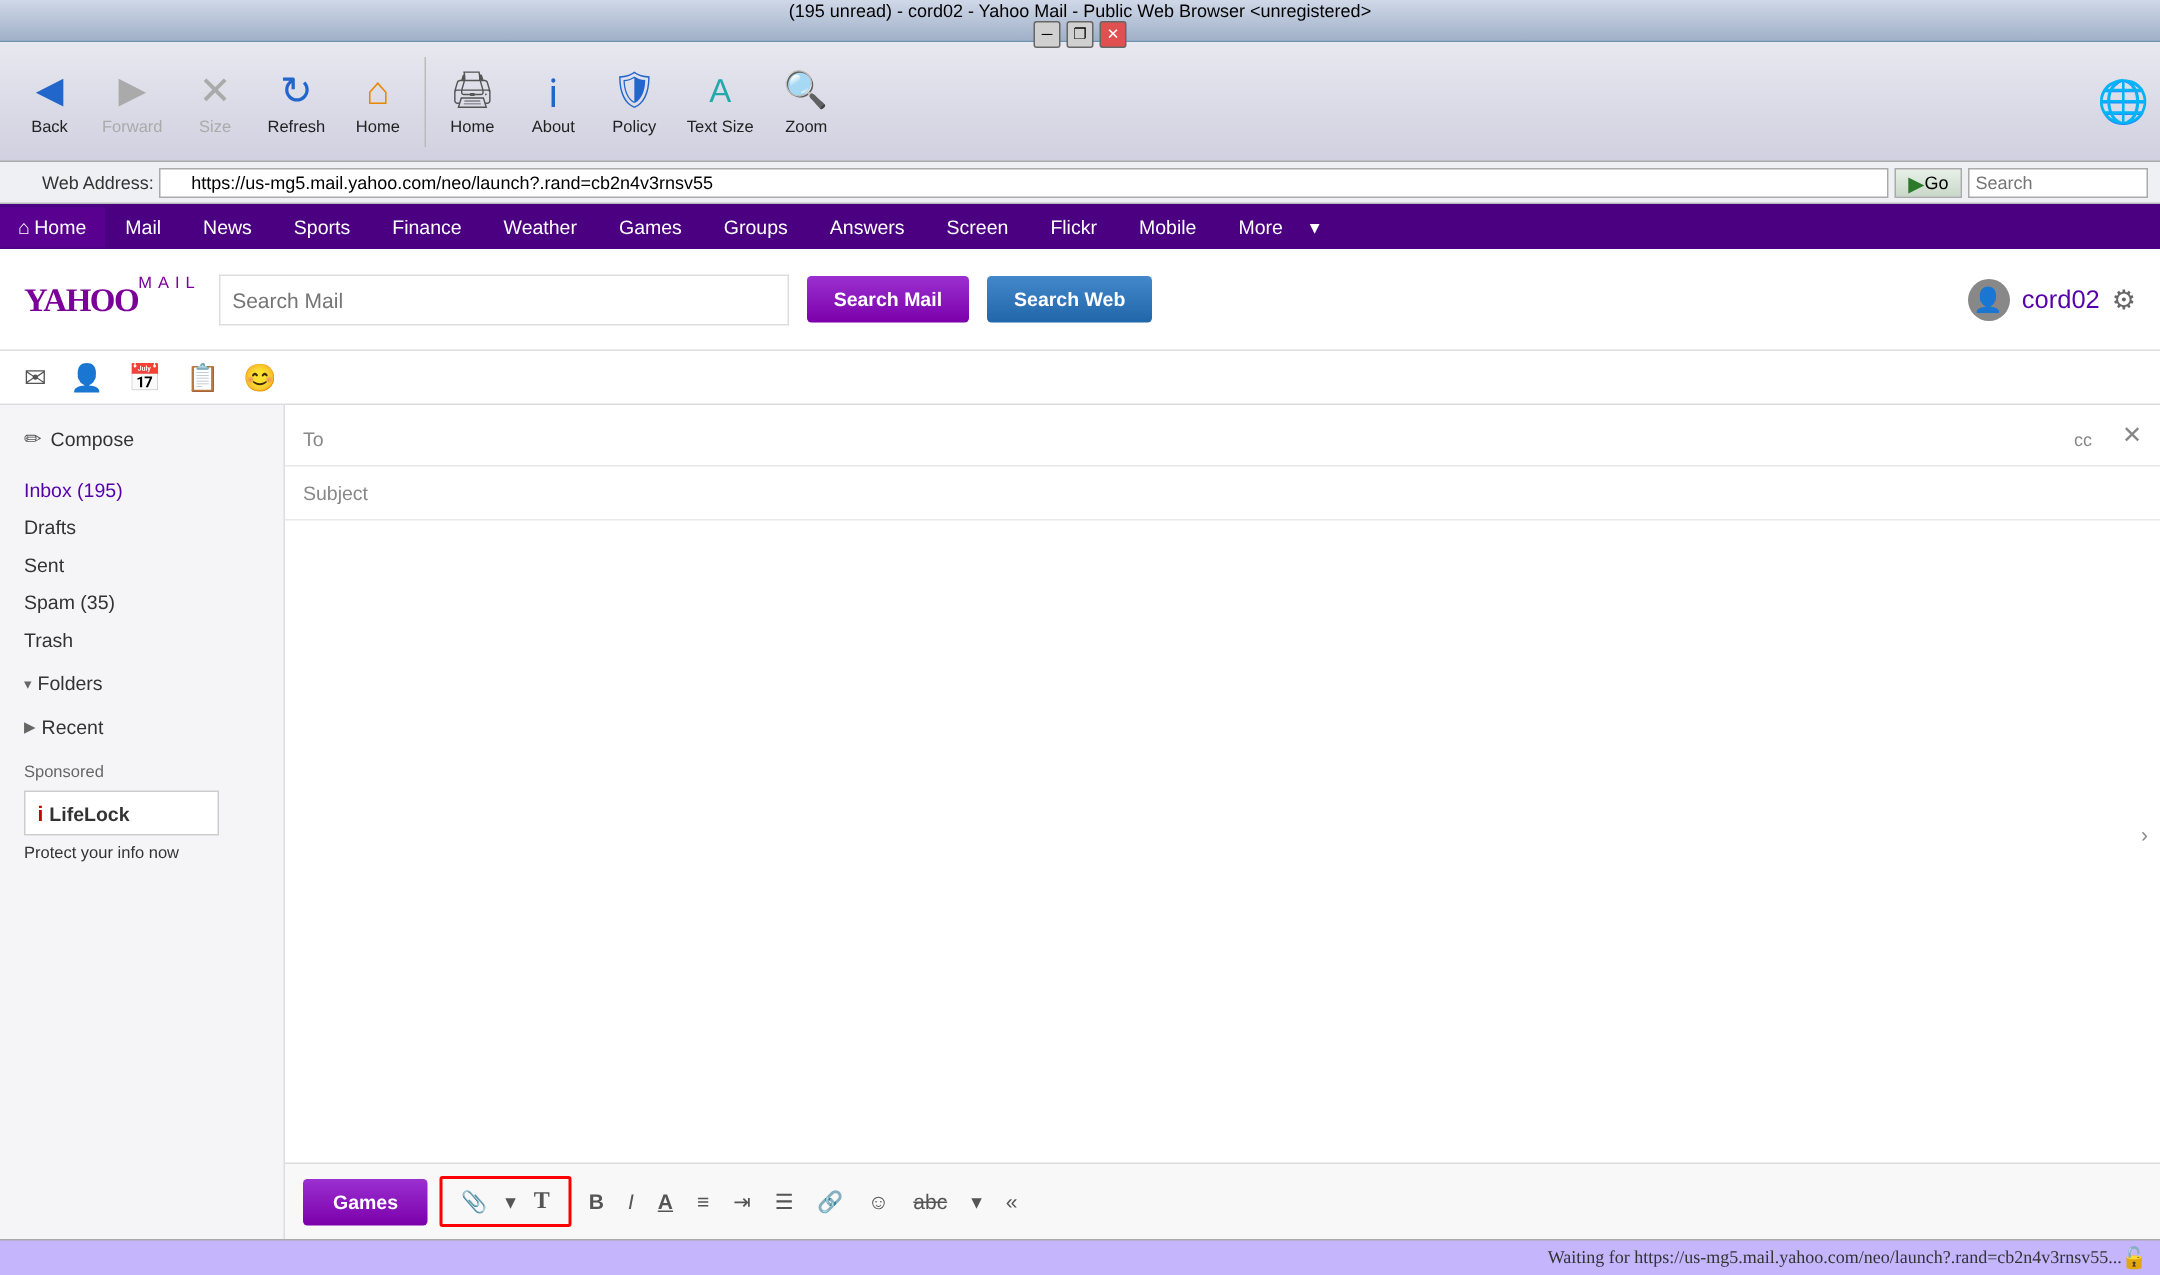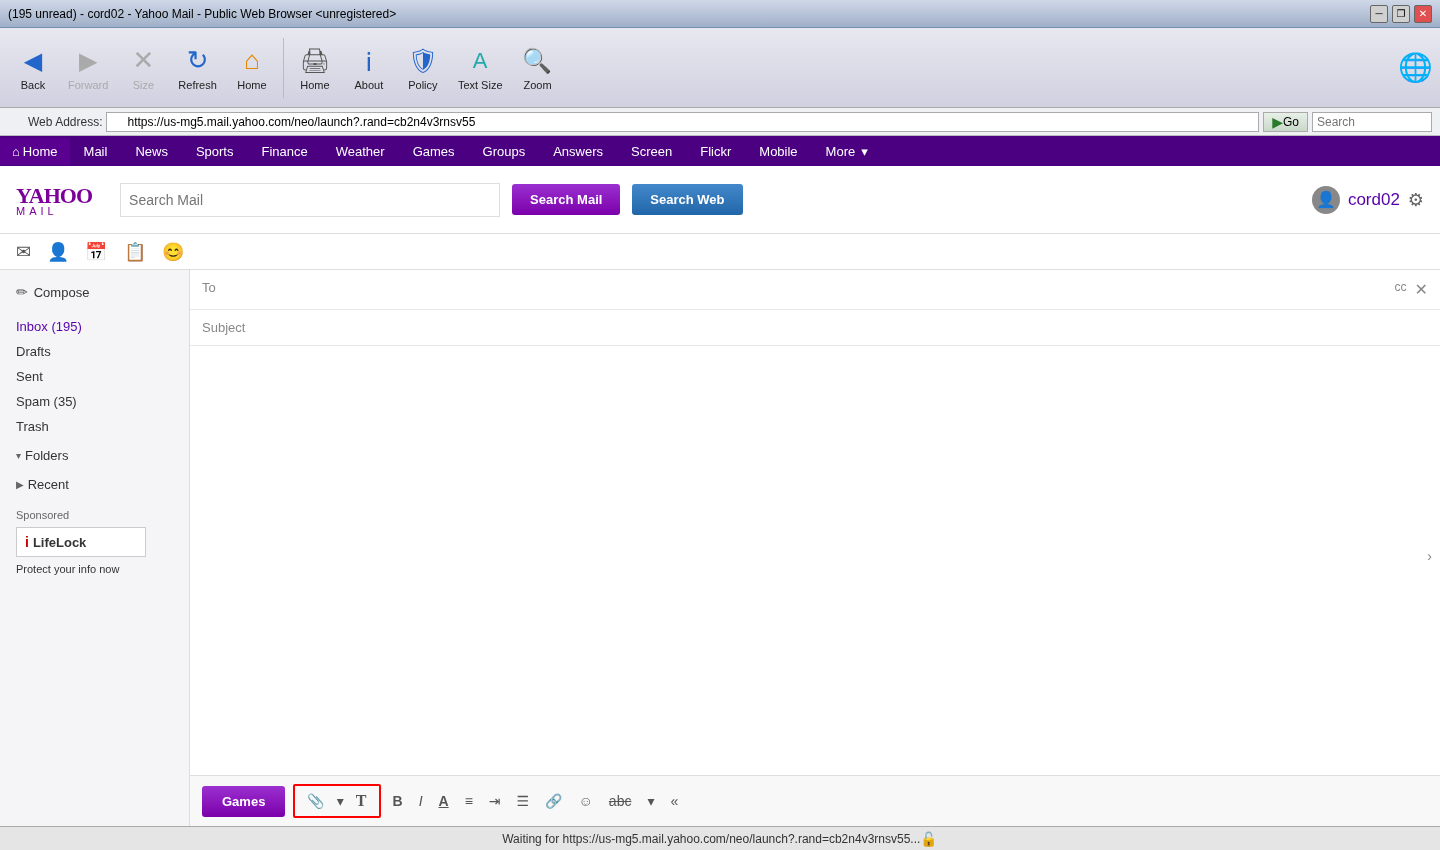--- a/index.html
+++ b/index.html
@@ -7,20 +7,21 @@
 
     
     .title-bar {
       background: linear-gradient(to bottom, #d0d8e8, #a0b0c8);
       height: 28px;
       display: flex;
       align-items: center;
       justify-content: space-between;
       padding: 0 8px;
       border-bottom: 1px solid #7090b0;
+      flex-direction: column;
     }
     .title-bar-text { font-size: 12px; color: #000; }
     .title-bar-buttons { display: flex; gap: 4px; }
     .title-btn {
       width: 18px; height: 18px; border: 1px solid #666;
       border-radius: 2px; display: flex; align-items: center; justify-content: center;
       font-size: 10px; cursor: pointer; background: #d0d0d0;
     }
     .title-btn.close { background: #e05050; color: white; }
 
@@ -75,41 +76,41 @@
       height: 30px;
       display: flex;
       align-items: center;
       padding: 0 0;
     }
     .nav-item {
       color: white; font-size: 13px; padding: 6px 14px;
       cursor: pointer; text-decoration: none; display: flex; align-items: center; gap: 3px;
     }
     .nav-item.home-item { background: #5a0090; padding: 6px 12px; }
-    .nav-more { display: flex; align-items: center; gap: 6px; }
+    .nav-more { display: flex; align-items: center; gap: 18px; }
 
     
     .yahoo-content {
       background: #f0f0f5;
       display: flex;
       flex-direction: column;
       height: calc(850px - 28px - 80px - 28px - 30px - 24px);
     }
 
     
     .yahoo-header {
       background: white;
       height: 68px;
       display: flex;
       align-items: center;
       padding: 8px 16px;
       border-bottom: 1px solid #ddd;
       gap: 12px;
     }
-    .yahoo-logo { display: flex; flex-direction: column; align-items: flex-start; margin-right: 16px; }
+    .yahoo-logo { display: flex; align-items: flex-start; }
     .yahoo-logo-text { color: #7b0099; font-size: 22px; font-weight: bold; font-family: 'Times New Roman', serif; letter-spacing: -1px; }
     .yahoo-logo-sub { color: #7b0099; font-size: 11px; margin-top: -4px; letter-spacing: 4px; }
     .search-box-yahoo {
       flex: 1; max-width: 380px; height: 34px; border: 1px solid #ddd;
       padding: 0 8px; font-size: 14px; background: white;
       outline: none;
     }
     .search-mail-btn {
       background: linear-gradient(to bottom, #9b30d0, #7b00aa);
       color: white; border: none; padding: 8px 18px; font-size: 13px;
@@ -190,22 +191,22 @@
       background: white;
       display: flex;
       flex-direction: column;
       border: none;
       position: relative;
     }
     .compose-field {
       border-bottom: 1px solid #e8e8e8;
       padding: 10px 12px;
       display: flex;
-      align-items: flex-start;
-      gap: 8px;
+      align-items: flex-end;
+      gap: 20px;
     }
     .field-label { color: #888; font-size: 13px; min-width: 50px; }
     .field-input {
       flex: 1; border: none; outline: none; font-size: 13px;
       background: transparent;
     }
     .cc-btn { color: #888; font-size: 12px; cursor: pointer; }
     .close-btn { color: #888; font-size: 16px; cursor: pointer; }
 
     .compose-body {
@@ -233,29 +234,30 @@
       cursor: pointer; border-radius: 3px; font-weight: bold;
     }
     .toolbar-group {
       display: flex; align-items: center; gap: 4px;
       border: 2px solid red; padding: 4px 8px; border-radius: 2px;
     }
     .fmt-btn { background: none; border: none; cursor: pointer; color: #555; font-size: 14px; padding: 2px 4px; }
 
     
     .status-bar {
-      background: #e5e5e5;
+      background: #c4b5fd;
       height: 24px;
       display: flex;
       align-items: center;
       padding: 0 8px;
       border-top: 1px solid #aaa;
-      justify-content: center;
+      justify-content: flex-end;
       font-size: 12px;
       color: #333;
+      font-family: Liberation Serif, serif;
     }
     .lock-icon { font-size: 14px; color: #555; }
 
     
     .back-icon { color: #2266cc; font-size: 24px; }
     .nav-arrow-disabled { color: #aaa; font-size: 24px; }
   </style>
 </head>
 <body>
 

